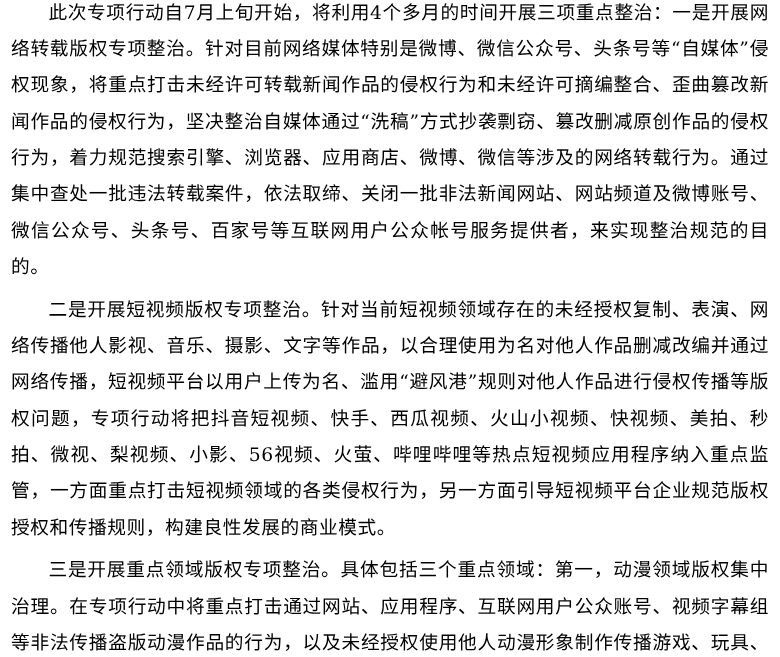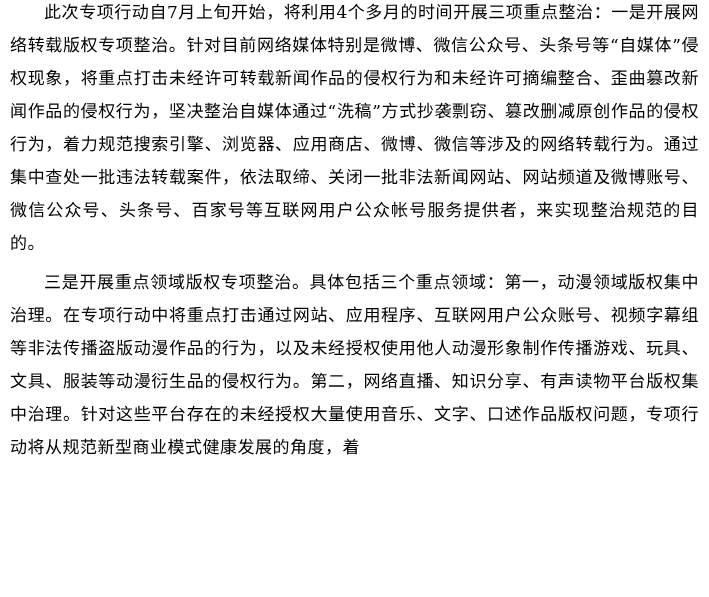--- a/index.html
+++ b/index.html
@@ -27,14 +27,15 @@
     text-indent: 2em;
     word-break: break-all;
     letter-spacing: 0.5px;
   }
 </style>
 </head>
 <body>
 
 <div class="page">
   <p class="para">此次专项行动自7月上旬开始，将利用4个多月的时间开展三项重点整治：一是开展网络转载版权专项整治。针对目前网络媒体特别是微博、微信公众号、头条号等“自媒体”侵权现象，将重点打击未经许可转载新闻作品的侵权行为和未经许可摘编整合、歪曲篡改新闻作品的侵权行为，坚决整治自媒体通过“洗稿”方式抄袭剽窃、篡改删减原创作品的侵权行为，着力规范搜索引擎、浏览器、应用商店、微博、微信等涉及的网络转载行为。通过集中查处一批违法转载案件，依法取缔、关闭一批非法新闻网站、网站频道及微博账号、微信公众号、头条号、百家号等互联网用户公众帐号服务提供者，来实现整治规范的目的。</p>
+  <p class="para">二是开展短视频版权专项整治。针对当前短视频领域存在的未经授权复制、表演、网络传播他人影视、音乐、摄影、文字等作品，以合理使用为名对他人作品删减改编并通过网络传播，短视频平台以用户上传为名、滥用“避风港”规则对他人作品进行侵权传播等版权问题，专项行动将把抖音短视频、快手、西瓜视频、火山小视频、快视频、美拍、秒拍、微视、梨视频、小影、56视频、火萤、哔哩哔哩等热点短视频应用程序纳入重点监管，一方面重点打击短视频领域的各类侵权行为，另一方面引导短视频平台企业规范版权授权和传播规则，构建良性发展的商业模式。</p>
   <p class="para">三是开展重点领域版权专项整治。具体包括三个重点领域：第一，动漫领域版权集中治理。在专项行动中将重点打击通过网站、应用程序、互联网用户公众账号、视频字幕组等非法传播盗版动漫作品的行为，以及未经授权使用他人动漫形象制作传播游戏、玩具、文具、服装等动漫衍生品的侵权行为。第二，网络直播、知识分享、有声读物平台版权集中治理。针对这些平台存在的未经授权大量使用音乐、文字、口述作品版权问题，专项行动将从规范新型商业模式健康发展的角度，着</p>
 </div>
 
 </body></html>

